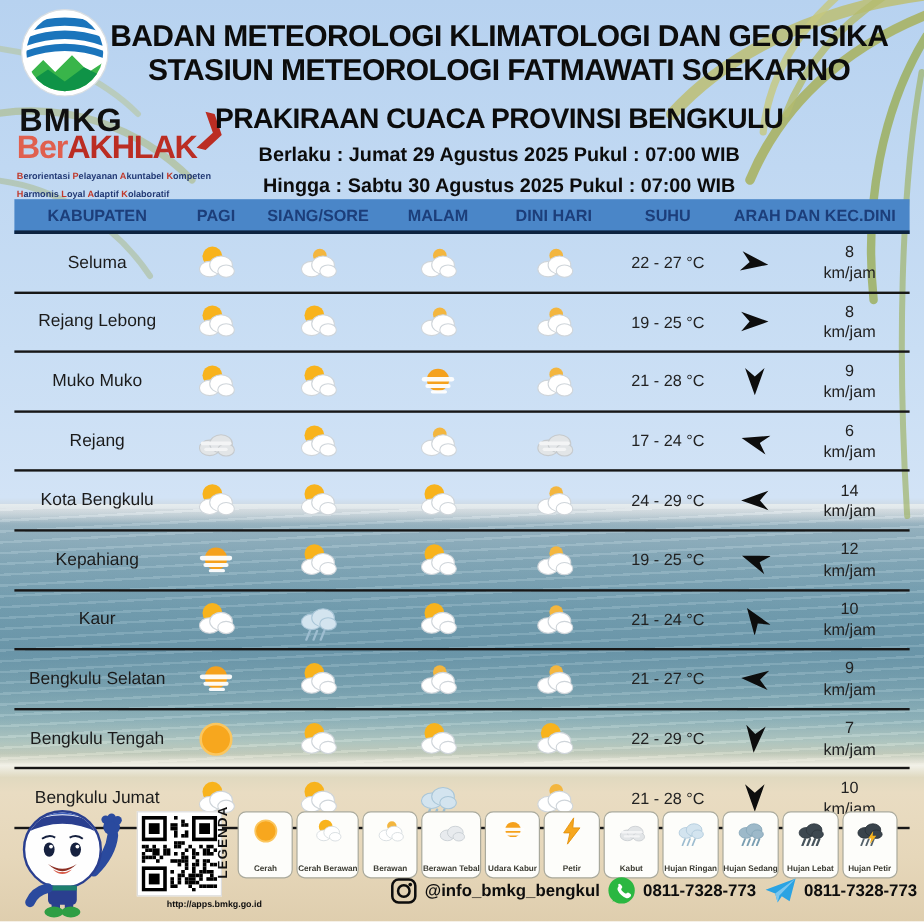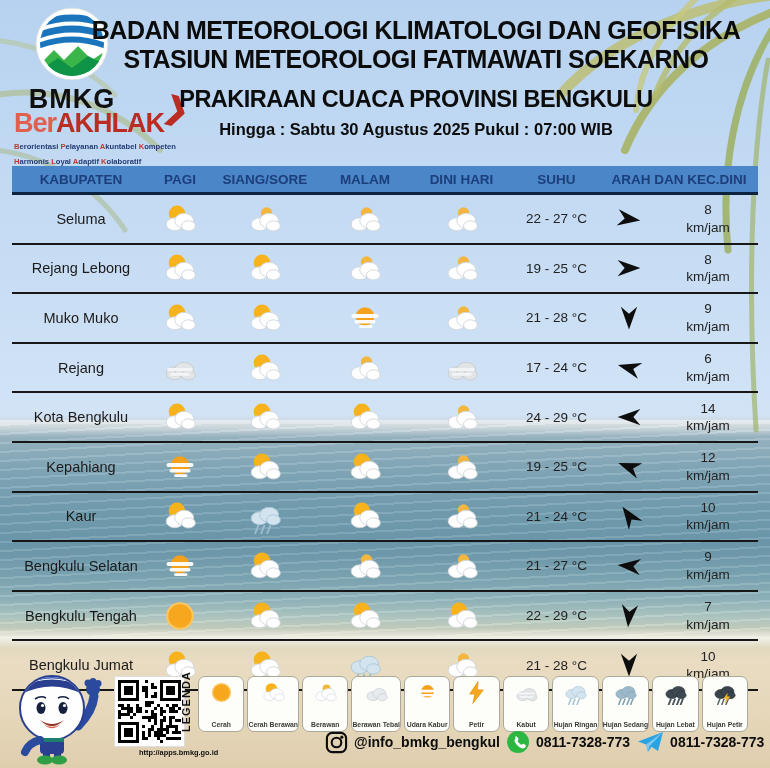--- a/index.html
+++ b/index.html
@@ -12,21 +12,21 @@
       #d8d6bd 82.8%, #e9dcc2 86%, #e6d7ba 93%, #dfceae 100%);}
   .waves{position:absolute;left:0;top:424px;width:770px;height:212px;pointer-events:none;
     background:repeating-linear-gradient(177deg, rgba(255,255,255,0.10) 0 2px, rgba(10,40,60,0.05) 2px 9px);}
   .horizon{position:absolute;left:0;top:420px;width:770px;height:16px;pointer-events:none;
     background:linear-gradient(#e6ecee,rgba(230,236,238,0));}
   .foam{position:absolute;left:0;top:628px;width:770px;height:20px;pointer-events:none;
     background:linear-gradient(rgba(255,255,255,0),rgba(255,255,255,.65),rgba(255,255,255,0));}
   .palms{position:absolute;left:0;top:0;pointer-events:none;}
 
   
-  .logo-block{position:absolute;left:16px;top:6px;width:112px;text-align:center;}
+  .logo-block{position:absolute;left:16px;top:6px;width:112px;text-align:left;}
   .bmkg-text{font-size:27px;font-weight:bold;color:#101010;letter-spacing:1px;margin-top:-2px;}
   .berakhlak{position:absolute;left:14px;top:110px;width:170px;}
   .ba-main{font-size:27px;font-weight:bold;letter-spacing:-1px;line-height:1;}
   .ba-prefix{color:#e0604f;}
   .ba-word{color:var(--accent-red,#bb2d23);}
   .ba-sub{font-size:7.6px;font-weight:bold;color:#233a75;line-height:1.3;margin-top:5px;}
   .ba-sub .cap{color:#c0392b;}
   .ba-chevron{position:absolute;left:150px;top:-16px;font-size:30px;font-weight:bold;
     color:var(--accent-red,#bb2d23);transform:rotate(14deg);}
   .titles{position:absolute;left:84px;right:22px;top:16px;text-align:center;color:#0c0c0c;}
@@ -108,20 +108,21 @@
   <div class="berakhlak">
     <div class="ba-main"><span class="ba-prefix">Ber</span><span class="ba-word">AKHLAK</span><span class="ba-chevron">❯</span></div>
     <div class="ba-sub"><span class="cap">B</span>erorientasi <span class="cap">P</span>elayanan <span class="cap">A</span>kuntabel <span class="cap">K</span>ompeten</div>
     <div class="ba-sub"><span class="cap">H</span>armonis <span class="cap">L</span>oyal <span class="cap">A</span>daptif <span class="cap">K</span>olaboratif</div>
   </div>
 
   <div class="titles">
     <div class="agency">BADAN METEOROLOGI KLIMATOLOGI DAN GEOFISIKA</div>
     <div class="agency">STASIUN METEOROLOGI FATMAWATI SOEKARNO</div>
     <div class="main-title">PRAKIRAAN CUACA PROVINSI BENGKULU</div>
+    <div class="valid">Berlaku : Jumat 29 Agustus 2025 Pukul : 07:00 WIB</div>
     <div class="valid">Hingga : Sabtu 30 Agustus 2025 Pukul : 07:00 WIB</div>
   </div>
 
   <div id="forecast-table">
       <div class="thead">
         <div class="th">KABUPATEN</div>
         <div class="th">PAGI</div>
         <div class="th">SIANG/SORE</div>
         <div class="th">MALAM</div>
         <div class="th">DINI HARI</div>

